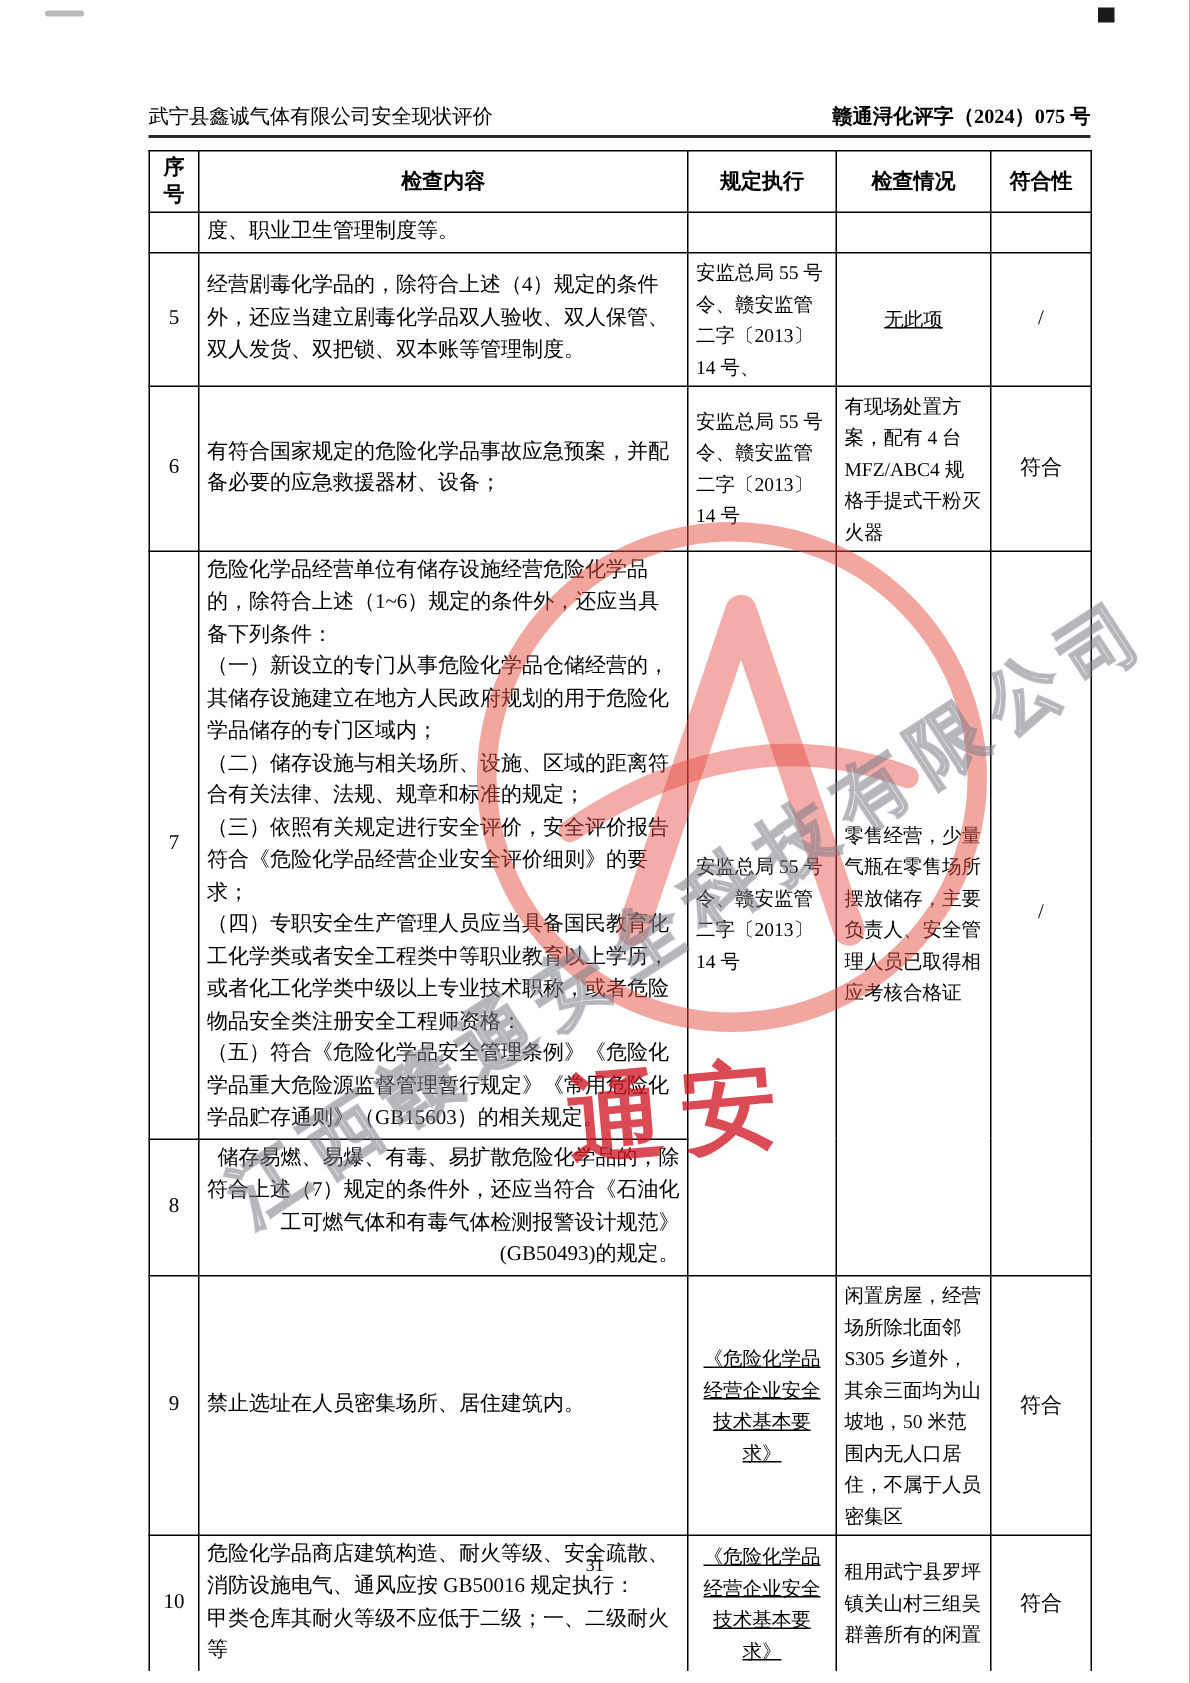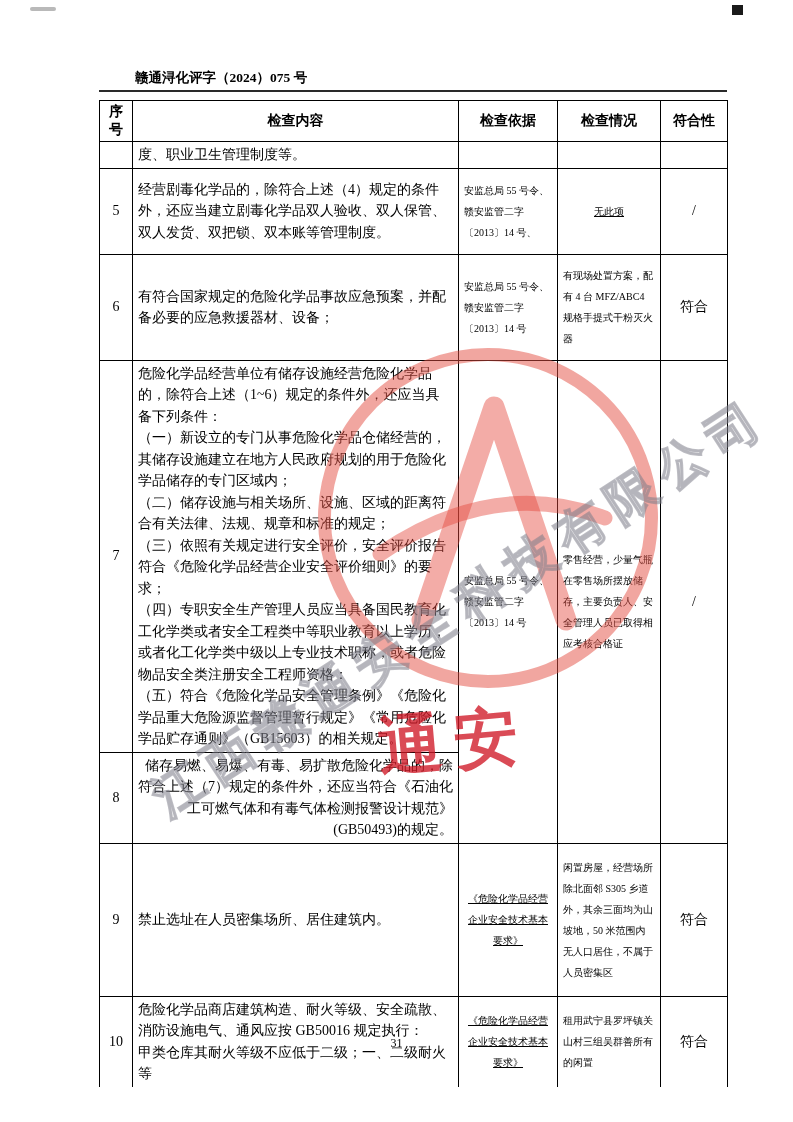--- a/index.html
+++ b/index.html
@@ -41,21 +41,21 @@
     font-size: 14px; font-weight: bold; text-align: center; height: 30px;
   }
   .no-cell   { text-align: center; font-size: 14px; }
   .content-cell {
     font-size: 14px; line-height: 21.5px; text-align: left;
     white-space: pre-wrap;
     margin-left: 17px;
   }
   .content-center { text-align: right; }
   .basis-cell, .situation-cell {
-    font-size: 10px; line-height: 21px; text-align: left;
+    font-size: 13px; line-height: 21px; text-align: left;
     white-space: pre-wrap;
   }
   .cell-center { text-align: center; text-decoration: underline; }
   .conf-cell { text-align: center; font-size: 14px; }
   tr.cut-row td { border-bottom: none; }
 
   
   .footer {
     position: absolute; top: 1036px; left: 0; width: 100%;
     text-align: center; font-size: 12px;
@@ -97,37 +97,38 @@
   .artifact { position: absolute; }
   .artifact-tr { left: 732px; top: 5px; width: 11px; height: 10px; background:#1a1a1a; }
   .artifact-tl { left: 30px; top: 7px; width: 26px; height: 4px; background:#b9b9b9; border-radius:2px; }
 </style>
 </head>
 <body>
 
 <div class="page">
 
   <div class="hdr">
+    <span class="hdr-left">武宁县鑫诚气体有限公司安全现状评价</span>
     <span class="hdr-right">赣通浔化评字（2024）075 号</span>
   </div>
   <div class="hdr-rule"></div>
 
   <table class="doc">
     <colgroup>
       <col style="width:33px">
         <col style="width:326px">
         <col style="width:99px">
         <col style="width:103px">
         <col style="width:67px">
     </colgroup>
     <thead>
       <tr>
         <th>序号</th>
         <th>检查内容</th>
-        <th>检查依据</th>
+        <th>规定执行</th>
         <th>检查情况</th>
         <th>符合性</th>
       </tr>
     </thead>
     <tbody>
 
       <tr style="height:22px">
         <td class="no-cell"></td>
         <td class="content-cell">度、职业卫生管理制度等。</td>
         <td class="basis-cell"></td>

